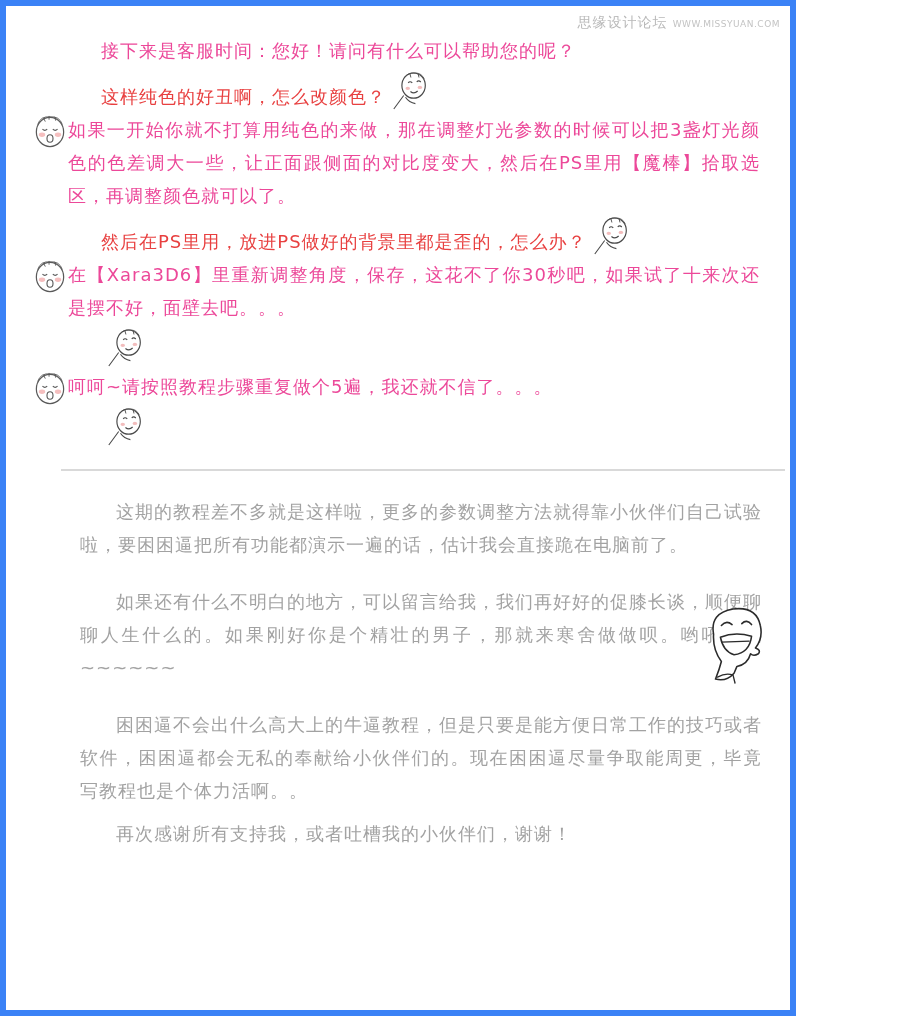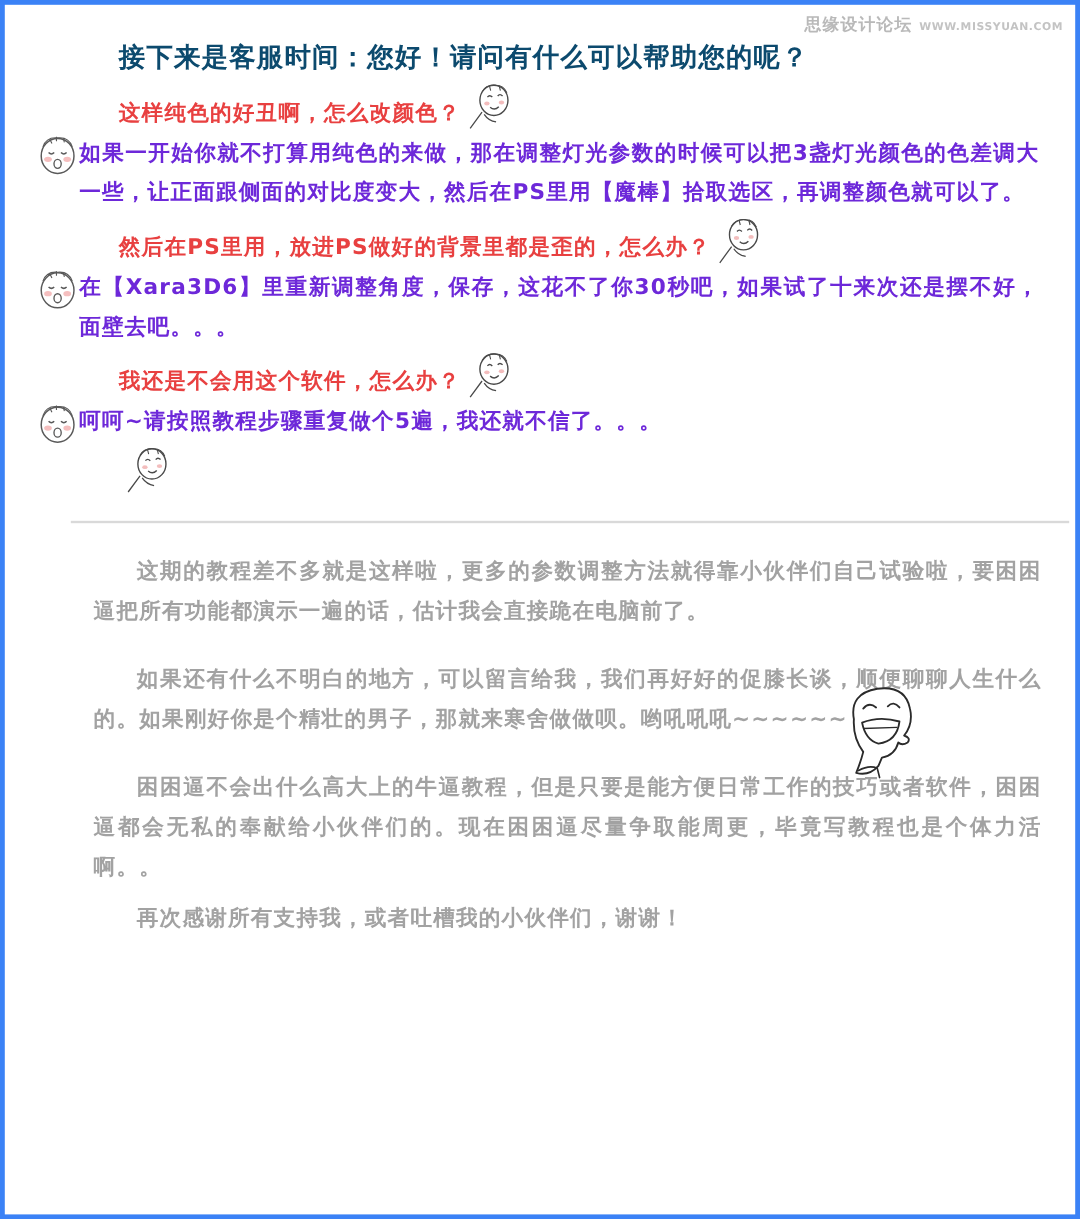--- a/index.html
+++ b/index.html
@@ -1,37 +1,37 @@
 <!DOCTYPE html>
 <html><head>
 <meta charset="utf-8">
 <style>
   html,body{margin:0;padding:0;background:#fff;}
   body{width:900px;height:1016px;overflow:hidden;font-family:"DejaVu Sans",sans-serif;}
-  .page{position:relative;width:900px;height:1016px;box-sizing:border-box;
-        border:4px solid #3b82f6;background:#fff;overflow:hidden;font-weight:bold;}
+  .page{position:relative;width:796px;height:1016px;box-sizing:border-box;
+        border:6px solid #3b82f6;background:#fff;overflow:hidden;}
 
   
   .watermark{position:absolute;top:6px;right:10px;color:#b9b9b9;white-space:nowrap;}
   .site-name{font-size:14px;letter-spacing:1px;}
   .site-url{font-size:9px;letter-spacing:.5px;color:#c3c3c3;}
 
   
-  .intro{margin:28px 30px 0 95px;line-height:33px;font-size:22px;letter-spacing:1px;
-         color:#0c4a6e;}
+  .intro{margin:28px 30px 0 95px;line-height:33px;font-size:18px;letter-spacing:1px;
+         color:#ec4899;}
 
   
   .q-row{margin:12px 30px 0 95px;height:34px;line-height:34px;white-space:nowrap;overflow:visible;}
   .q-text{font-size:18px;letter-spacing:1px;color:#e84040;vertical-align:middle;text-align:center;}
   .meme-q{display:inline-block;width:36px;height:42px;vertical-align:middle;
           margin-left:6px;margin-top:-12px;}
 
   
   .a-row{position:relative;margin:0 30px 0 62px;}
-  .a-row p{margin:0;font-size:18px;line-height:33px;letter-spacing:1px;color:#6d28d9;
+  .a-row p{margin:0;font-size:18px;line-height:33px;letter-spacing:1px;color:#ec4899;
            text-align:justify;}
   .avatar{position:absolute;left:-34px;top:1px;width:32px;height:34px;}
 
   
   .divider{margin:20px 5px 0 55px;height:2px;background:#d9d9d9;}
 
   
   .closing p{margin:24px 28px 0 74px;font-size:18px;line-height:33px;letter-spacing:1px;
              color:#a2a2a2;text-indent:2em;text-align:justify;}
   .p2wrap{position:relative;}
@@ -110,21 +110,21 @@
             <use href="#blushface"></use>
           </svg>
         </span>
       <p>在【Xara3D6】里重新调整角度，保存，这花不了你30秒吧，如果试了十来次还是摆不好，面壁去吧。。。</p>
     </div>
   </div>
 
 
   <div>
     <div class="q-row">
-      <span class="q-text">我还是不会用这个软件，怎么办？</span><span class="meme-q"><svg width="36" height="42">
+      <span class="meme-q"><svg width="36" height="42">
             <use href="#troll"></use>
           </svg></span>
     </div>
     <div class="a-row">
       <span class="avatar">
           <svg width="32" height="34">
             <use href="#blushface"></use>
           </svg>
         </span>
       <p>呵呵~请按照教程步骤重复做个5遍，我还就不信了。。。</p>

